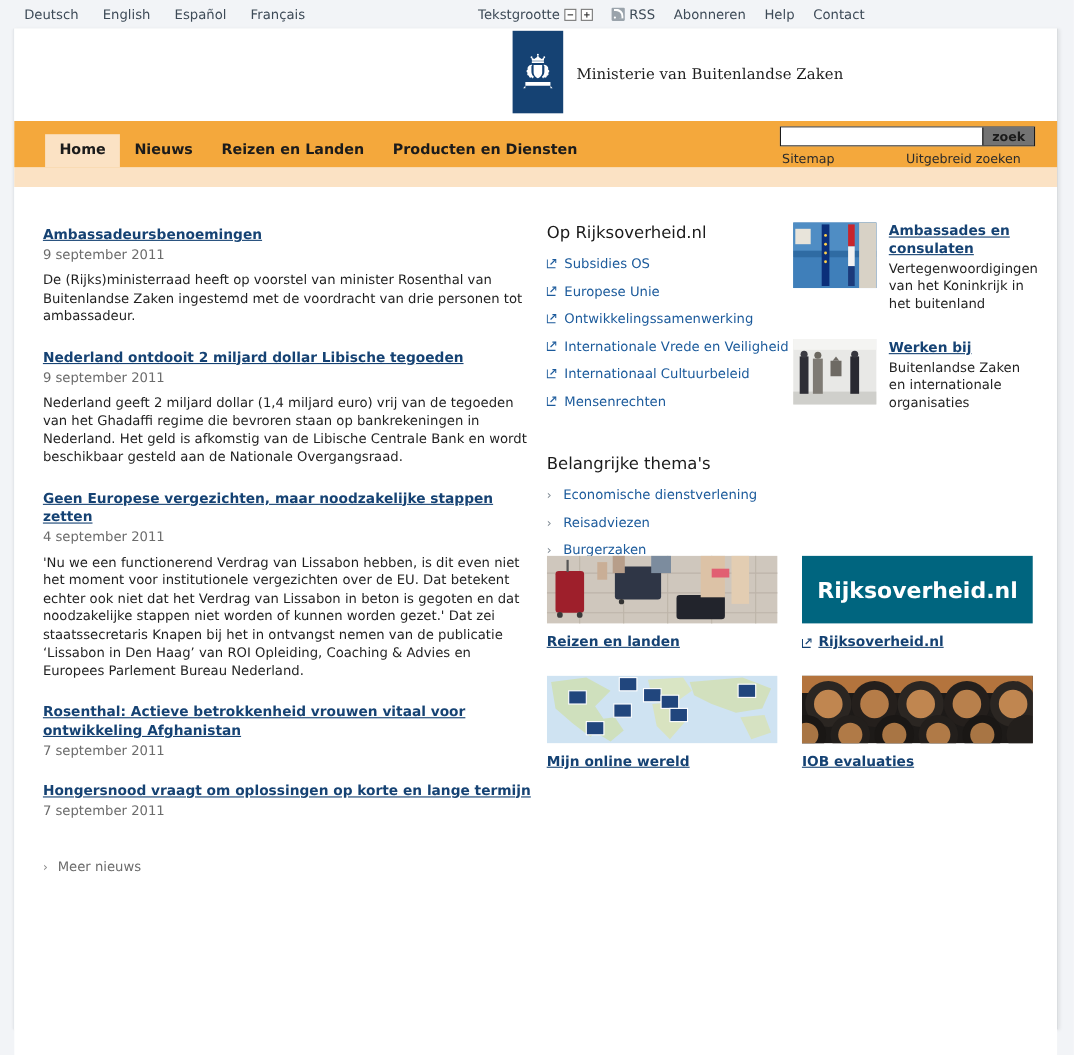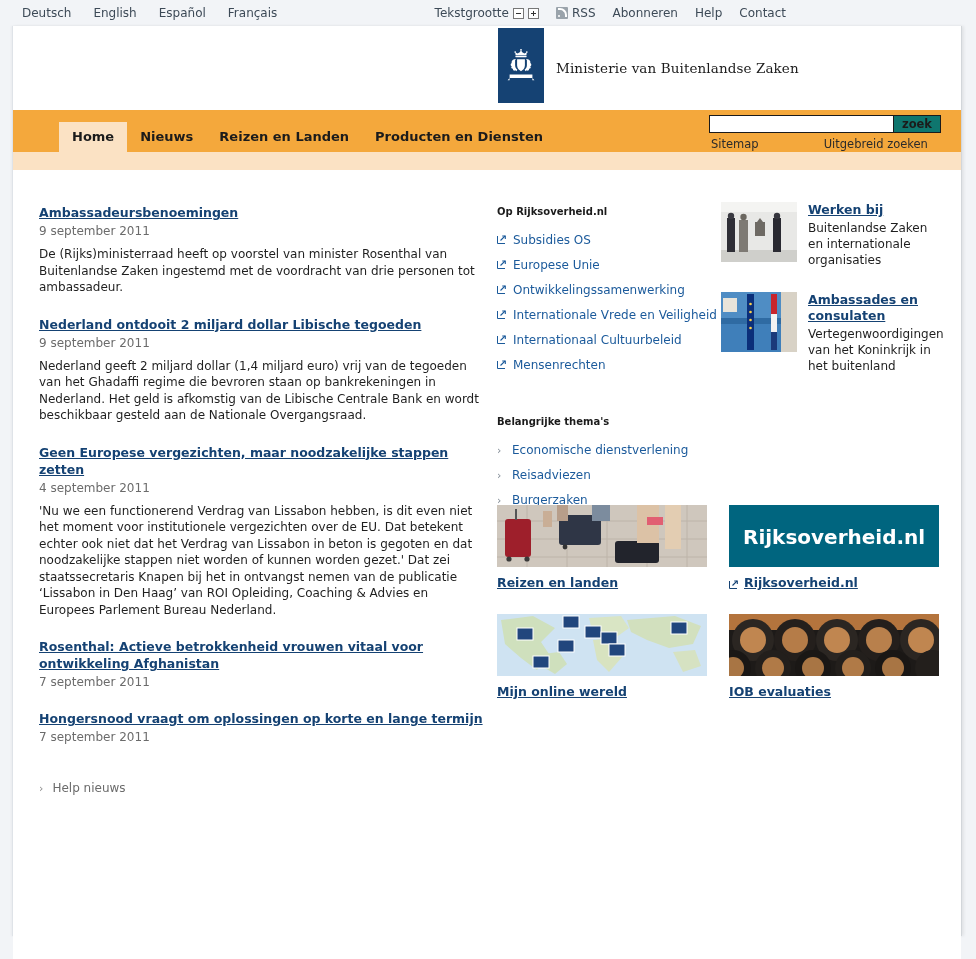--- a/index.html
+++ b/index.html
@@ -60,60 +60,60 @@
   
   #page {
     position: absolute; left: 12px; top: 26px; width: 950px; height: 910px;
     background: #ffffff;
     border-left: 1px solid #dfe3e8;
     border-right: 1px solid #d2d6da;
     box-shadow: 2px 0 3px rgba(0,0,0,0.07), -1px 0 2px rgba(0,0,0,0.04);
   }
 
   
-  #masthead { position: relative; height: 84px; background: #fff; margin-left: 32px; }
+  #masthead { position: relative; height: 84px; background: #fff; }
   #logo-block {
     position: absolute; left: 453px; top: 2px;
     display: flex; align-items: flex-start;
   }
   .logo-mark {
     width: 46px; height: 75px; background: #154273;
     display: flex; align-items: center; justify-content: center;
   }
   .wapen { display: block; }
   .logo-text {
     margin-left: 12px; margin-top: 32px;
     font-family: "DejaVu Serif", "Liberation Serif", serif;
     font-size: 13.5px; color: #1b1b1b; white-space: nowrap; letter-spacing: .1px;
   }
 
   
   #navbar {
     position: relative; height: 42px; background: #f4a83c;
   }
   #nav-tabs {
-    position: absolute; left: 46px; bottom: 0; display: flex; align-items: flex-end;
+    position: absolute; left: 28px; bottom: 0; display: flex; align-items: flex-end;
   }
   .nav-tab {
     font-size: 13px; font-weight: bold; color: #1b1b1b;
     padding: 7px 13px 8px 13px; text-decoration: none; white-space: nowrap;
     line-height: 15px;
   }
   .nav-tab.active { background: #fbe2c4; }
   #search-area {
     position: absolute; right: 20px; top: 5px; width: 232px;
   }
   #search-row { display: flex; height: 18px; border: 1px solid #1b1b1b; background: #fff; }
   #search-input {
     flex: 1; border: none; outline: none; height: 16px;
     font-family: "DejaVu Sans", "Liberation Sans", sans-serif; font-size: 11px;
     padding: 0 4px; background: #fff; color: #222;
   }
   #search-button {
-    border: none; border-left: 1px solid #1b1b1b; background: #0f766e;
+    border: none; border-left: 1px solid #1b1b1b; background: #737373;
     font-family: "DejaVu Sans", "Liberation Sans", sans-serif;
     font-size: 11.5px; font-weight: bold; color: #1b1b1b;
     padding: 0 8px; cursor: pointer; height: 16px; line-height: 16px;
   }
   #search-sub {
     display: flex; gap: 65px; margin-top: 4px; padding-left: 2px;
   }
   #search-sub a { font-size: 11.5px; color: #2b2b2b; text-decoration: none; }
 
   
@@ -137,21 +137,21 @@
     display: inline-flex; align-items: baseline; gap: 9px;
     font-size: 12px; color: #6b6b6b; text-decoration: none; margin-top: 16px;
   }
 
   
   .chev { color: #8a8a8a; font-size: 11px; line-height: 14px; }
 
   
   #col-links { position: absolute; left: 484px; top: 32px; width: 222px; }
   .col-heading {
-    font-size: 10px; font-weight: bold; color: #1b1b1b; margin: 0 0 11px 0;
+    font-size: 15px; font-weight: normal; color: #1b1b1b; margin: 0 0 11px 0;
     line-height: 19px;
   }
   .link-list { list-style: none; margin: 0 0 0 0; padding: 0; }
   .link-list li { margin-bottom: 9px; display: flex; gap: 7px; align-items: flex-start; }
   .link-list a {
     font-size: 12px; color: #1b5a9b; text-decoration: none; line-height: 16px;
   }
   .ext-icon {
     flex: 0 0 auto; margin-top: 3px;
     width: 9px; height: 9px; position: relative; display: inline-block;
@@ -299,21 +299,21 @@
         <div class="news-date">7 september 2011</div>
       </div>
 
       <div class="news-item">
         <a class="news-title">Hongersnood vraagt om oplossingen op korte en lange termijn</a>
         <div class="news-date">7 september 2011</div>
       </div>
 
       <a class="more-link">
         <span class="chev">›</span>
-        <span class="ml-label">Help nieuws</span>
+        <span class="ml-label">Meer nieuws</span>
       </a>
     </div>
 
     <div id="col-links">
       <h2 class="col-heading">Op Rijksoverheid.nl</h2>
       <ul class="link-list">
         <li>
           <span class="ext-icon">
               <svg width="9" height="9" viewBox="0 0 9 9">
                 <path d="M0.5 1 L0.5 8.5 L8 8.5" fill="none" stroke="#1b5a9b" stroke-width="1"></path>
@@ -388,42 +388,20 @@
           <a>Reisadviezen</a>
         </li>
         <li>
           <span class="chev-icon">›</span>
           <a>Burgerzaken</a>
         </li>
       </ul>
     </div>
 
     <div id="col-promo">
-      <div class="promo-item">
-        <a class="promo-thumb">
-          <svg width="76" height="60" viewBox="0 0 76 60">
-            <rect width="76" height="60" fill="#e8e8e6"></rect>
-            <rect x="0" y="0" width="76" height="10" fill="#f4f4f2"></rect>
-            <rect x="0" y="48" width="76" height="12" fill="#cfcfcb"></rect>
-            <rect x="6" y="16" width="8" height="34" fill="#2e2e36"></rect>
-            <circle cx="10" cy="14" r="3.2" fill="#3a3a42"></circle>
-            <rect x="18" y="18" width="9" height="32" fill="#7e7a74"></rect>
-            <circle cx="22.5" cy="15" r="3.2" fill="#6b6760"></circle>
-            <rect x="52" y="16" width="8" height="34" fill="#2a2a32"></rect>
-            <circle cx="56" cy="14" r="3.2" fill="#36363e"></circle>
-            <path d="M34 20 h10 v14 h-10 Z" fill="#6e6a64"></path>
-            <path d="M39 16 l3 4 h-6 Z" fill="#6e6a64"></path>
-          </svg>
-        </a>
-        <div class="promo-body">
-          <a class="promo-title">Werken bij</a>
-          <div class="promo-desc">Buitenlandse Zaken en internationale organisaties</div>
-        </div>
-      </div>
-
       <div class="promo-item">
         <a class="promo-thumb">
           <svg width="76" height="60" viewBox="0 0 76 60">
             <rect width="76" height="60" fill="#3a79b4"></rect>
             <rect x="0" y="0" width="76" height="26" fill="#4f8dc4"></rect>
             <rect x="0" y="26" width="76" height="6" fill="#2f6ba3"></rect>
             <rect x="0" y="32" width="76" height="28" fill="#3f7fba"></rect>
             <rect x="2" y="6" width="14" height="14" fill="#e8e4da"></rect>
             <rect x="26" y="2" width="7" height="56" fill="#0b2f7a"></rect>
             <circle cx="29.5" cy="12" r="1.3" fill="#ffd24a"></circle>
@@ -432,20 +410,42 @@
             <circle cx="29.5" cy="36" r="1.3" fill="#ffd24a"></circle>
             <rect x="50" y="2" width="6" height="20" fill="#c8252c"></rect>
             <rect x="50" y="22" width="6" height="18" fill="#f2f2f2"></rect>
             <rect x="50" y="40" width="6" height="18" fill="#1b3a7a"></rect>
             <rect x="60" y="0" width="16" height="60" fill="#d8d2c6"></rect>
           </svg>
         </a>
         <div class="promo-body">
           <a class="promo-title">Ambassades en consulaten</a>
           <div class="promo-desc">Vertegenwoordigingen van het Koninkrijk in het buitenland</div>
+        </div>
+      </div>
+
+      <div class="promo-item">
+        <a class="promo-thumb">
+          <svg width="76" height="60" viewBox="0 0 76 60">
+            <rect width="76" height="60" fill="#e8e8e6"></rect>
+            <rect x="0" y="0" width="76" height="10" fill="#f4f4f2"></rect>
+            <rect x="0" y="48" width="76" height="12" fill="#cfcfcb"></rect>
+            <rect x="6" y="16" width="8" height="34" fill="#2e2e36"></rect>
+            <circle cx="10" cy="14" r="3.2" fill="#3a3a42"></circle>
+            <rect x="18" y="18" width="9" height="32" fill="#7e7a74"></rect>
+            <circle cx="22.5" cy="15" r="3.2" fill="#6b6760"></circle>
+            <rect x="52" y="16" width="8" height="34" fill="#2a2a32"></rect>
+            <circle cx="56" cy="14" r="3.2" fill="#36363e"></circle>
+            <path d="M34 20 h10 v14 h-10 Z" fill="#6e6a64"></path>
+            <path d="M39 16 l3 4 h-6 Z" fill="#6e6a64"></path>
+          </svg>
+        </a>
+        <div class="promo-body">
+          <a class="promo-title">Werken bij</a>
+          <div class="promo-desc">Buitenlandse Zaken en internationale organisaties</div>
         </div>
       </div>
     </div>
 
     <div id="tiles">
 
       <div>
         <a class="tile-img">
           <svg width="210" height="62" viewBox="0 0 210 62">
             <rect width="210" height="62" fill="#cfc7bd"></rect>

